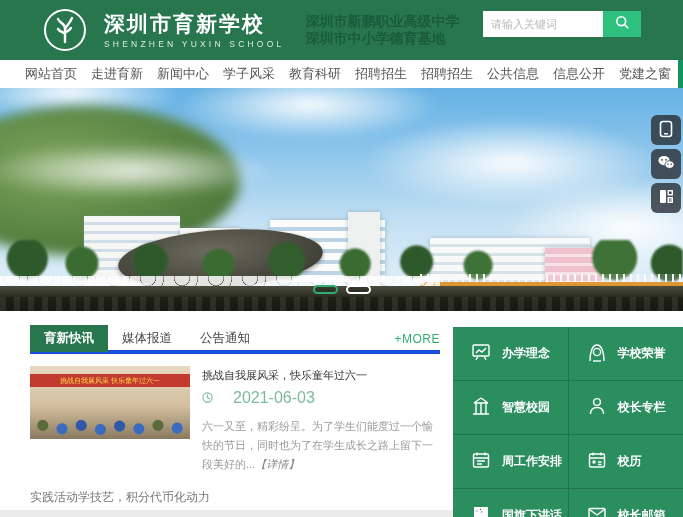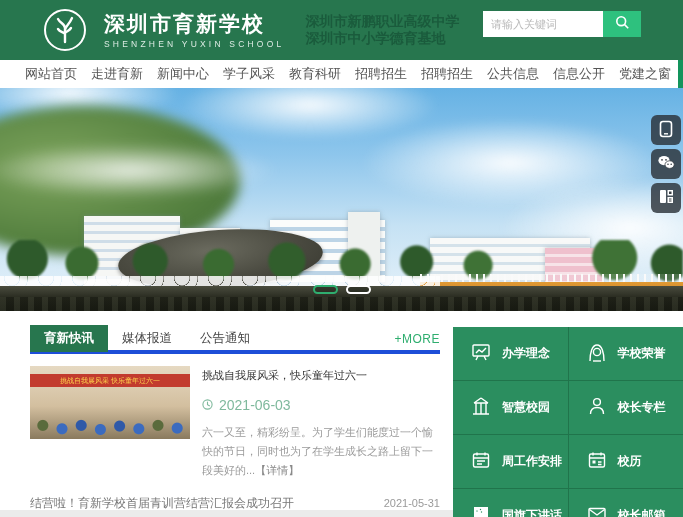--- a/index.html
+++ b/index.html
@@ -101,23 +101,23 @@
                     radial-gradient(circle at 8% 60%, #5a6b3c 0 5px, transparent 6px),
                     radial-gradient(circle at 20% 70%, #3b6bbf 0 5px, transparent 6px),
                     radial-gradient(circle at 32% 60%, #2f59a8 0 5px, transparent 6px),
                     radial-gradient(circle at 44% 72%, #3b6bbf 0 5px, transparent 6px),
                     radial-gradient(circle at 56% 62%, #2f59a8 0 5px, transparent 6px),
                     radial-gradient(circle at 68% 70%, #3b6bbf 0 5px, transparent 6px),
                     radial-gradient(circle at 80% 60%, #5a6b3c 0 5px, transparent 6px),
                     radial-gradient(circle at 92% 68%, #3b6bbf 0 5px, transparent 6px); }
   .feat-text { flex:1; min-width:0; }
   .feat-title { font-size:11px; color:#333; font-weight:normal; line-height:18px; cursor:pointer; }
-  .feat-date { display:flex; align-items:center; gap:6px; margin-top:13px; color:#7fb99d; font-size:14px; }
+  .feat-date { display:flex; align-items:center; gap:20px; margin-top:5px; color:#7fb99d; font-size:16px; }
   .feat-summary { margin-top:10px; font-size:11px; color:#9b9b9b; line-height:19px; }
-  .detail-link { color:#8a8a8a; cursor:pointer; }
+  .detail-link { color:#8a8a8a; cursor:pointer;font-style:italic; }
 
   .news-list { margin-top:8px; }
   .news-row { display:flex; justify-content:space-between; align-items:center; height:31px;
               border-bottom:1px dashed #ddd; cursor:pointer; }
   .news-title { font-size:12px; color:#777; white-space:nowrap; overflow:hidden; text-overflow:ellipsis; }
   .news-date { font-size:11px; color:#9a9a9a; flex:0 0 auto; margin-left:10px; }
 
   
   .right-col { flex:1; margin-left:13px; }
   .grid { display:grid; grid-template-columns:1fr 1fr; grid-auto-rows:53px; gap:1px; background:#20744b; }
@@ -271,24 +271,20 @@
             <span>2021-06-03</span>
           </div>
           <div class="feat-summary">
             <span>六一又至，精彩纷呈。为了学生们能度过一个愉快的节日，同时也为了在学生成长之路上留下一段美好的...</span><span class="detail-link">【详情】</span>
           </div>
         </div>
       </div>
 
       <div class="news-list">
         <div class="news-row">
-          <span class="news-title">结营啦！育新学校首届青训营结营汇报会成功召开</span>
-          <span class="news-date">2021-05-31</span>
-        </div>
-        <div class="news-row">
           <span class="news-title">实践活动学技艺，积分代币化动力</span>
 
         </div>
 
       </div>
     </div>
 
     <div class="right-col">
       <div class="grid">
 

